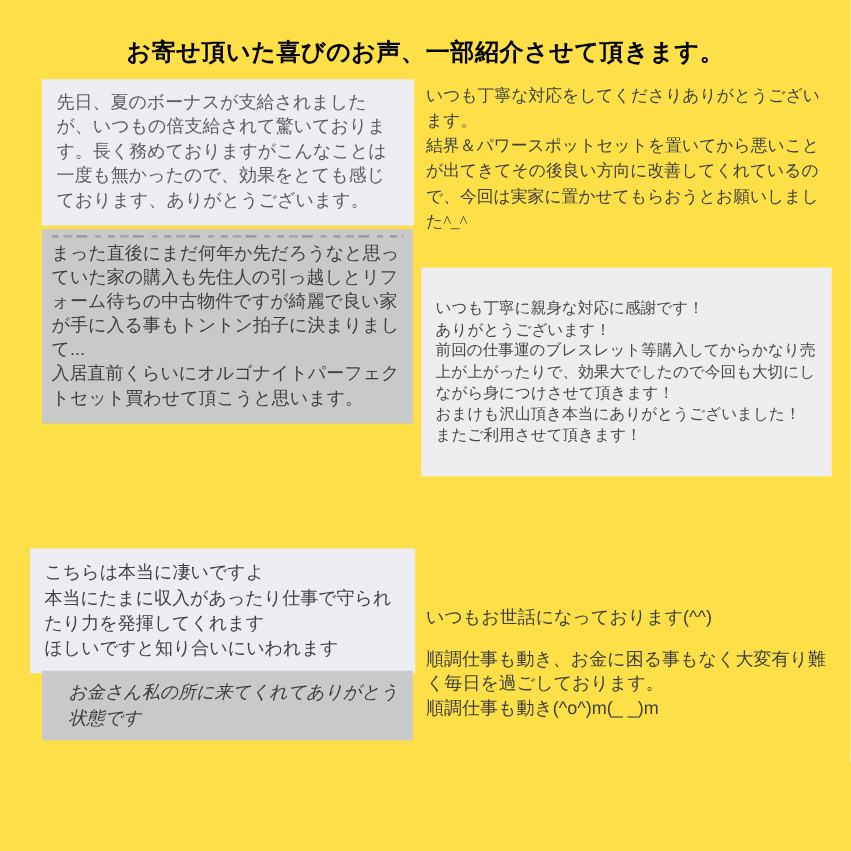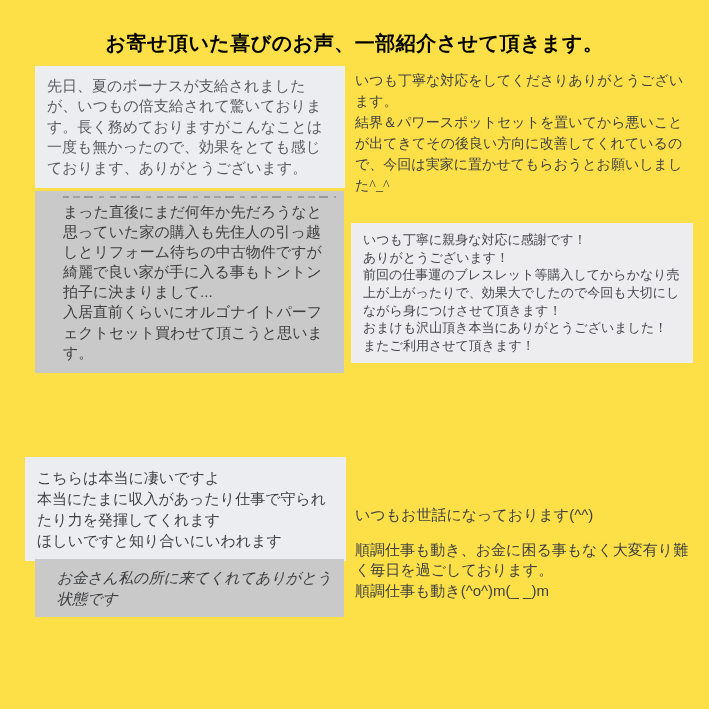--- a/index.html
+++ b/index.html
@@ -28,33 +28,33 @@
   }
   .blk { position: absolute; box-sizing: border-box; }
   .card-light { background: #ebedf0; }
   .card-gray  { background: #c9c9c9; }
   .ln { margin: 0; }
   .mt8 { margin-top: 9px; }
 
   
   .pos-l1 { left: 35px;  top: 66px;  width: 310px; padding: 10px 12px;
             font-size: 15px; line-height: 1.36; color: #595c62; }
-  .pos-l2 { left: 35px;  top: 191px; width: 309px; padding: 2px 8px 10px 28px;
+  .pos-l2 { left: 35px;  top: 191px; width: 309px; padding: 2px 8px 10px 8px;
             font-size: 15px; line-height: 1.34; color: #3e3e40; }
   .pos-l3 { left: 18px;  top: 360px; width: 330px;
             font-size: 15.5px; line-height: 1.42; color: #3c3d3f; }
   .pos-l4 { left: 25px;  top: 457px; width: 321px; padding: 10px 12px;
             font-size: 15px; line-height: 1.4; color: #404144; }
   .pos-l5 { left: 35px;  top: 559px; width: 309px; padding: 8px 12px 8px 22px;
             font-size: 15px; line-height: 1.4; color: #3b3c3e; font-style: italic; }
 
   
   .pos-r1 { left: 355px; top: 70px;  width: 338px;
             font-size: 14px; line-height: 1.5; color: #3e3f42; font-family: Liberation Serif, serif; }
-  .pos-r2 { left: 351px; top: 223px; width: 342px; padding: 8px 12px;
+  .pos-r2 { left: 351px; top: 223px; width: 342px; padding: 25px 12px;
             background: #ededf0;
             font-size: 13px; line-height: 1.36; color: #46474a; }
   .pos-r3 { left: 355px; top: 360px; width: 336px;
             font-size: 15px; line-height: 1.22; color: #3e3f42; }
   .pos-r4 { left: 355px; top: 505px; width: 336px;
             font-size: 15px; line-height: 1.3; color: #3e3f42; }
   .pos-r5 { left: 355px; top: 540px; width: 336px;
             font-size: 15px; line-height: 1.36; color: #3e3f42; }
 
   

